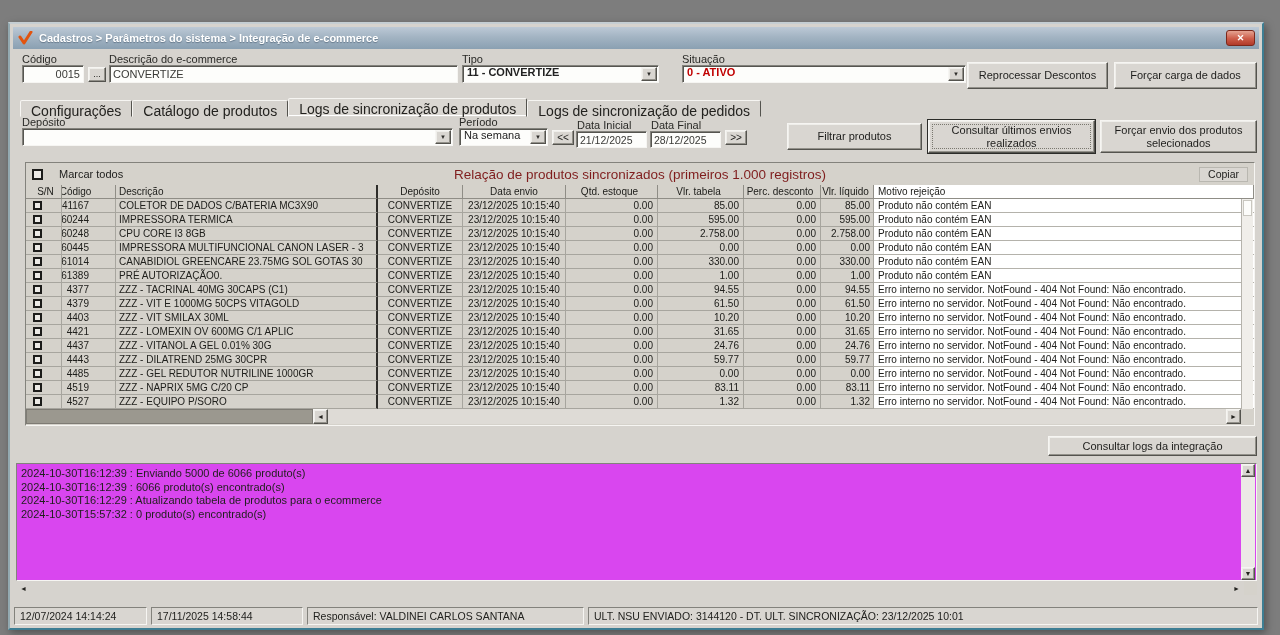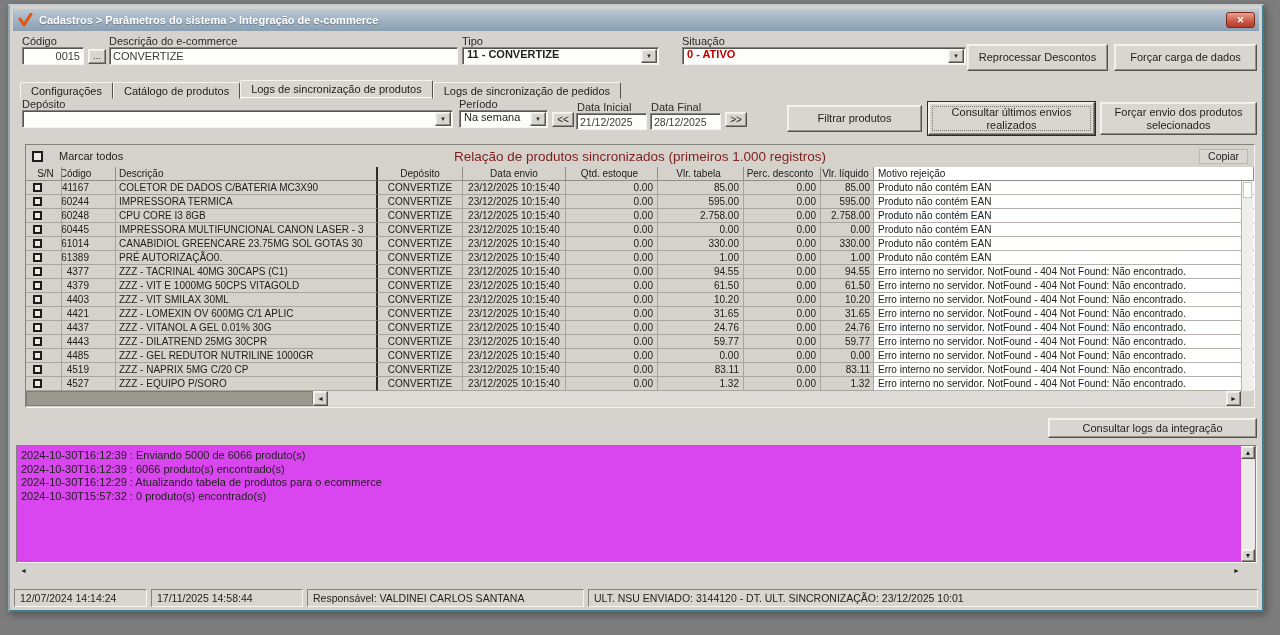--- a/index.html
+++ b/index.html
@@ -1,19 +1,19 @@
 <!DOCTYPE html>
 <html><head>
 <meta charset="utf-8">
 <style>
   * { margin:0; padding:0; box-sizing:border-box; }
   html,body { width:1280px; height:635px; overflow:hidden; }
   body { background:#7d7d7d; font-family:"Liberation Sans", sans-serif; color:#1d1d1b; }
 
-  .window{ position:absolute; left:8px; top:4px; width:1256px; height:608px;
+  .window{ position:absolute; left:8px; top:22px; width:1256px; height:608px;
     background:#d6d3ce; border:2px solid; border-color:#c5ced3 #3e7e93 #3e7e93 #93a9b0;
     box-shadow:2px 3px 8px rgba(0,0,0,.35); }
 
   
   .raised{ background:#d9d6d1; border:1px solid; border-color:#f6f5f2 #54534e #54534e #f6f5f2;
     box-shadow:inset -1px -1px 0 #93918a, inset 1px 1px 0 #efeeea; }
   .sunken{ background:#fdfdfb; border:1px solid; border-color:#83827c #f6f5f2 #f6f5f2 #83827c;
     box-shadow:inset 1px 1px 0 #565550; }
 
   .titlebar{ position:absolute; left:3px; right:3px; top:3px; height:22px;
@@ -34,21 +34,21 @@
     font-size:11px; padding-left:4px; color:#222; }
   .combo .arrow{ margin-left:auto; width:16px; height:14px; font-size:6px; color:#2e2d2a;
     display:flex; align-items:center; justify-content:center; align-self:center; margin-right:1px; }
   .btn{ position:absolute; font-size:11px; color:#1e1e1c; display:flex; align-items:center;
     justify-content:center; text-align:center; line-height:1.15; padding:1px 4px; }
   .btn.default{ box-shadow:0 0 0 1px #2c2c29, inset -1px -1px 0 #93918a, inset 1px 1px 0 #efeeea; position:absolute; }
   .btn.default::after{ content:""; position:absolute; inset:3px; border:1px dotted #7a786f; }
 
   
   .tabstrip{ position:absolute; left:10px; top:74px; height:19px; display:flex; align-items:flex-end; }
-  .tab{ font-size:11px; padding:2px 10px 3px 10px; height:17px; white-space:nowrap;
+  .tab{ font-size:14px; padding:2px 10px 3px 10px; height:17px; white-space:nowrap;
     border:1px solid; border-color:#f6f5f2 #54534e transparent #f6f5f2;
     border-top-left-radius:2px; border-top-right-radius:2px; background:#d6d3ce; color:#23221f; }
   .tab.active{ height:19px; font-weight:normal; background:#dad7d2;
     box-shadow:0 -1px 0 #fff inset; }
 
   
   .gridbox{ position:absolute; left:15px; top:138px; width:1230px; height:264px;
     background:#d5d2cb; border:1px solid; border-color:#83827c #f6f5f2 #f6f5f2 #83827c; }
   .grid-top{ height:22px; display:flex; align-items:center; position:relative; font-size:11px; }
   .grid-top .mt{ display:flex; align-items:center; gap:16px; margin-left:6px; }

